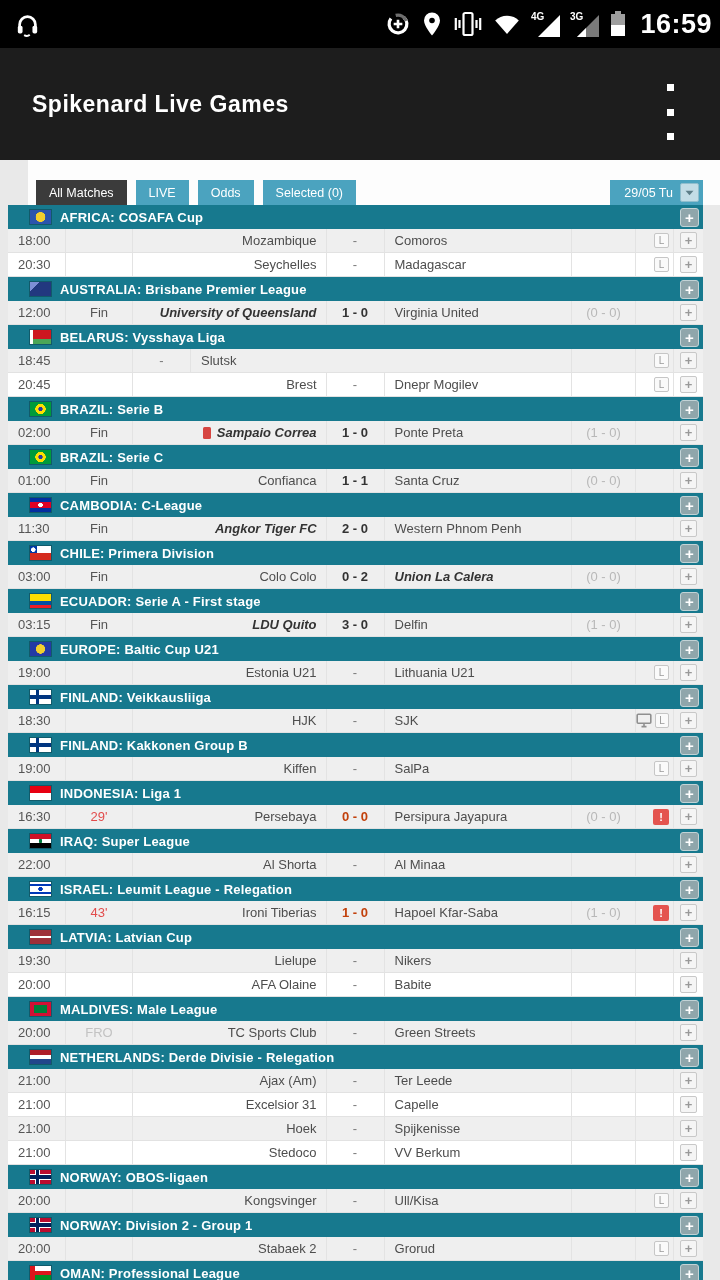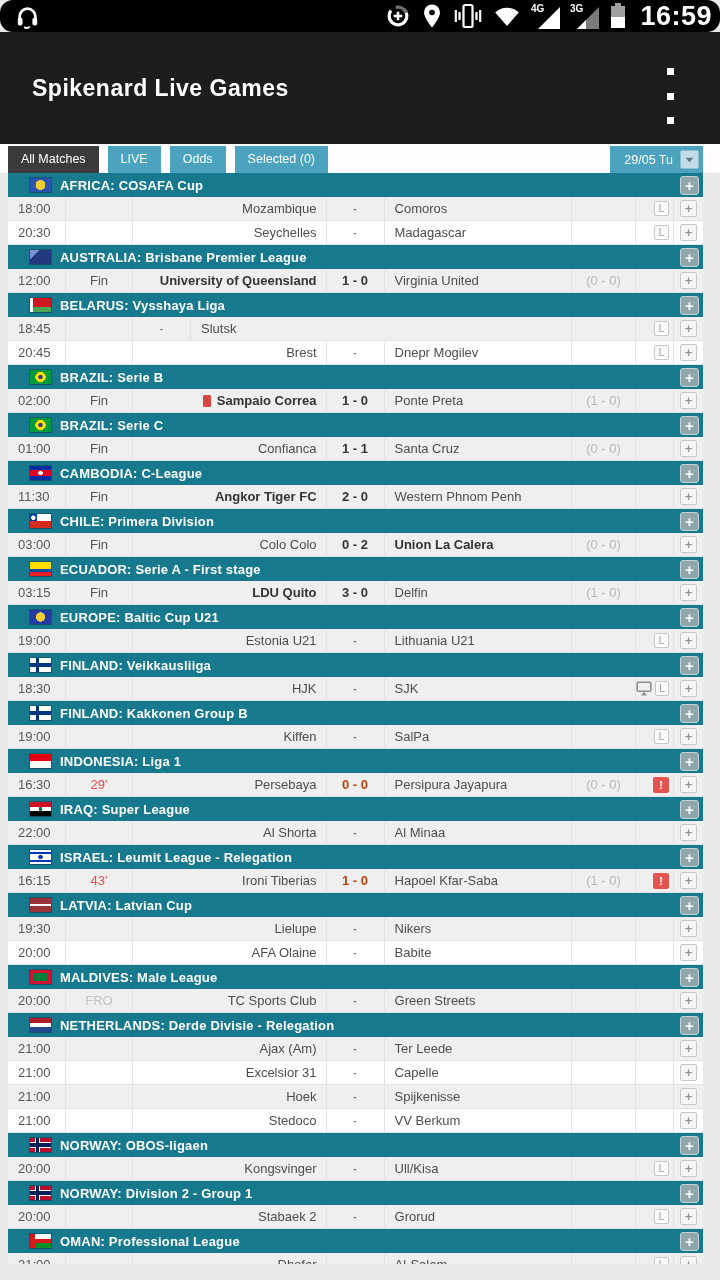--- a/index.html
+++ b/index.html
@@ -1,38 +1,38 @@
 <!DOCTYPE html>
 <html><head>
 <meta charset="utf-8">
 <style>
   * { margin:0; padding:0; box-sizing:border-box; }
   html,body { width:720px; height:1280px; overflow:hidden; background:#e9e9e9;
               font-family:"Liberation Sans", sans-serif; }
 
   
-  .statusbar { height:32px; background:#000; display:flex; align-items:center;
-               padding:0 8px 0 14px; color:#fff;border-radius:13px; }
+  .statusbar { height:48px; background:#000; display:flex; align-items:center;
+               padding:0 8px 0 14px; color:#fff; }
   .statusbar .left { display:flex; align-items:center; }
   .statusbar .right { margin-left:auto; display:flex; align-items:center; gap:9px; }
   .sicon { display:inline-flex; align-items:center; justify-content:center; }
   .clock { font-size:27px; font-weight:bold; letter-spacing:0.5px; margin-left:4px; }
 
   
   .appheader { height:112px; background:#1d1d1d; display:flex; align-items:center;
                padding:0 18px 0 32px; position:relative; }
   .apptitle { color:#fff; font-size:23px; font-weight:bold; letter-spacing:0.5px; }
   .kebab { position:absolute; right:38px; top:36px; width:24px; height:56px;
            display:flex; flex-direction:column; align-items:center; justify-content:space-between;
            background:none; border:none; cursor:pointer; }
   .kebab i { width:7px; height:7px; background:#fff; display:block; }
 
   
-  .tabbar { height:29px; background:#fdfdfd; display:flex; align-items:stretch;
-            padding:2px 17px 0 8px; }
+  .tabbar { height:45px; background:#fdfdfd; display:flex; align-items:stretch;
+            padding:20px 17px 0 8px;margin-left:28px; }
   .tabs { display:flex; gap:9px; }
   .tab { border:none; cursor:pointer; background:#4ba3bf; color:#fff;
          font-family:inherit; font-size:12.5px; padding:0 13px; line-height:27px; }
   .tab.selected { background:#3b3b3b; }
   .datebox { margin-left:auto; background:#4ba3bf; color:#fff; display:flex;
              align-items:center; gap:7px; padding:0 4px 0 14px; font-size:12.5px; }
   .datebtn { width:19px; height:19px; background:#c3dde6; border:1px solid #8fbecd;
              border-radius:2px; display:flex; align-items:center; justify-content:center;
              cursor:pointer; }
   .datebtn svg { display:block; }
@@ -60,21 +60,21 @@
   .cell.status.muted { color:#c3c3c3; }
   .cell.home    { flex:1.04; justify-content:flex-end; padding-right:9px; gap:6px; }
   .cell.score   { width:58px; justify-content:center; }
   .cell.score.scheduled { color:#7a7a7a; }
   .cell.score.final { font-weight:bold; color:#333; }
   .cell.score.live  { font-weight:bold; color:#c2410c; }
   .cell.away    { flex:1; padding-left:10px;text-align:center; }
   .cell.partial { width:64px; justify-content:center; color:#b8b8b8; }
   .cell.icons   { width:38px; justify-content:flex-end; gap:3px; padding-right:4px; }
   .cell.addcell { width:29px; justify-content:center; border-right:none; }
-  .cell.win, .cell.win .team-name { font-weight:bold; color:#333; }
+  .cell.win, .cell.win .team-name { font-weight:bold; color:#333;font-style:italic; }
 
   .redcard { width:8px; height:12px; background:#d64541; border-radius:1.5px; flex:none; }
   .lbtn { width:15px; height:15px; border:1px solid #c6c6c6; border-radius:2px; background:#fafafa;
           color:#9a9a9a; font-size:10px; display:inline-flex; align-items:center;
           justify-content:center; cursor:pointer; }
   .alert { width:16px; height:16px; background:#e4544f; border-radius:2px; color:#fff;
            font-size:11px; font-weight:bold; display:inline-flex; align-items:center;
            justify-content:center; }
   .tvicon { display:inline-flex; align-items:center; }
   .row-add { width:17px; height:17px; border:1px solid #c8c8c8; border-radius:2px;

